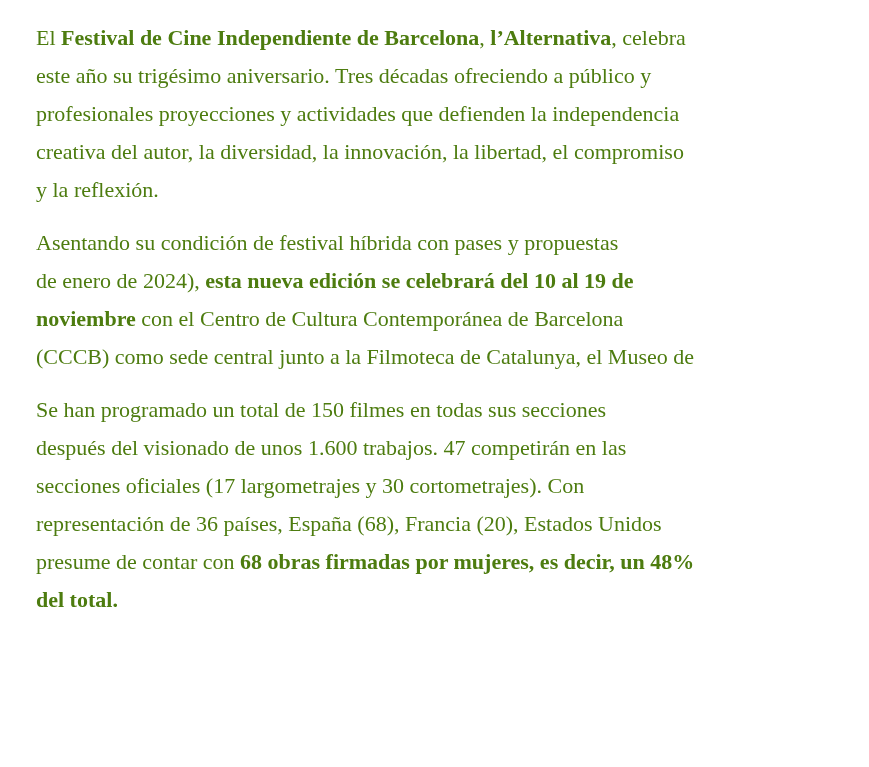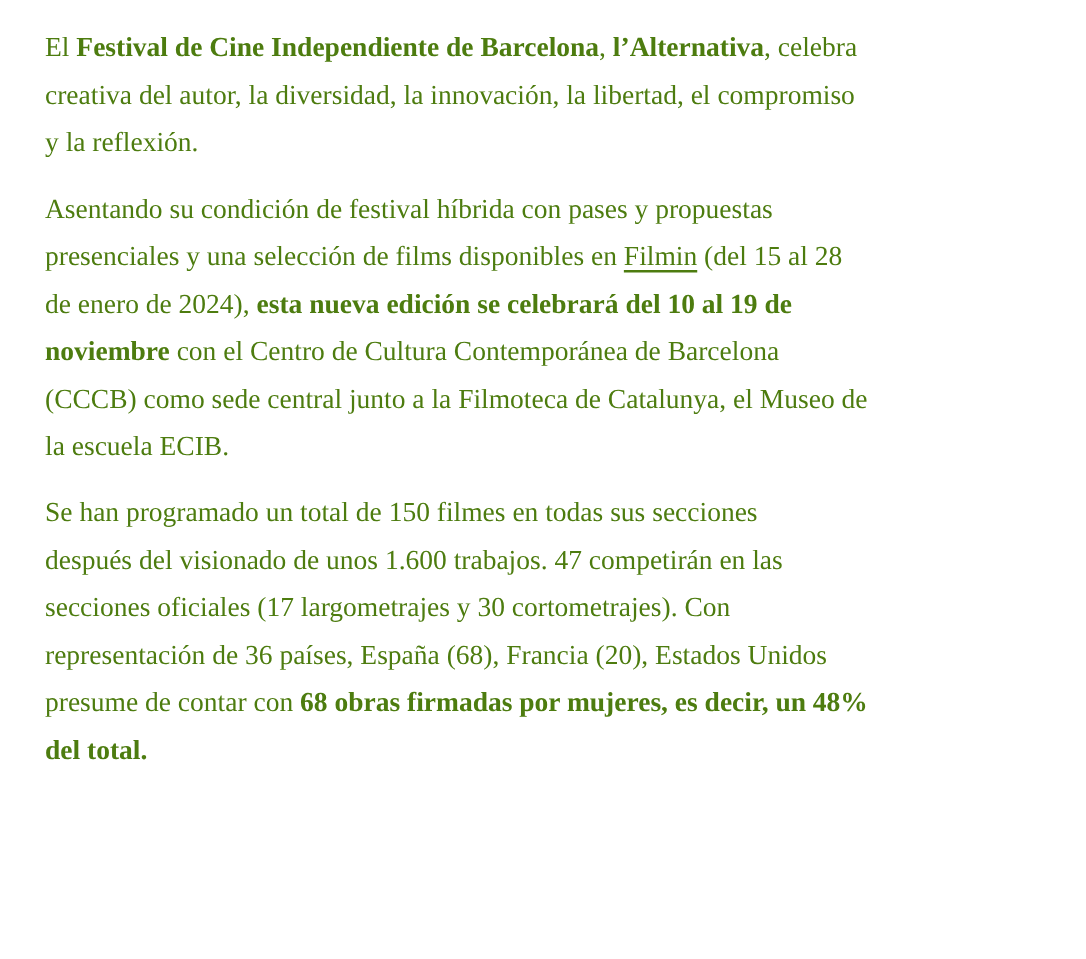--- a/index.html
+++ b/index.html
@@ -33,30 +33,30 @@
     text-decoration-thickness: 2px;
     text-underline-offset: 4px;
   }
 </style>
 </head>
 <body>
 
 <main class="article">
     <p class="para">
       <span class="line"><span class="normal">El </span><span class="bold">Festival de Cine Independiente de Barcelona</span><span class="normal">, </span><span class="bold">l’Alternativa</span><span class="normal">, celebra</span></span>
+      <span class="line"><span class="normal">este año su trigésimo aniversario. Tres décadas ofreciendo a público y</span></span>
+      <span class="line"><span class="normal">profesionales proyecciones y actividades que defienden la independencia</span></span>
       <span class="line"><span class="normal">creativa del autor, la diversidad, la innovación, la libertad, el compromiso</span></span>
       <span class="line"><span class="normal">y la reflexión.</span></span>
     </p>
     <p class="para">
       <span class="line"><span class="normal">Asentando su condición de festival híbrida con pases y propuestas</span></span>
-      <span class="line"><span class="normal">presenciales y una selección de films disponibles en </span><a href="#" class="link">Filmin</a><span class="normal"> (del 15 al 28</span></span>
       <span class="line"><span class="normal">de enero de 2024), </span><span class="bold">esta nueva edición se celebrará del 10 al 19 de</span></span>
       <span class="line"><span class="bold">noviembre</span><span class="normal"> con el Centro de Cultura Contemporánea de Barcelona</span></span>
       <span class="line"><span class="normal">(CCCB) como sede central junto a la Filmoteca de Catalunya, el Museo de</span></span>
-      <span class="line"><span class="normal">la escuela ECIB.</span></span>
     </p>
     <p class="para">
       <span class="line"><span class="normal">Se han programado un total de 150 filmes en todas sus secciones</span></span>
       <span class="line"><span class="normal">después del visionado de unos 1.600 trabajos. 47 competirán en las</span></span>
       <span class="line"><span class="normal">secciones oficiales (17 largometrajes y 30 cortometrajes). Con</span></span>
       <span class="line"><span class="normal">representación de 36 países, España (68), Francia (20), Estados Unidos</span></span>
       <span class="line"><span class="normal">presume de contar con </span><span class="bold">68 obras firmadas por mujeres, es decir, un 48%</span></span>
       <span class="line"><span class="bold">del total.</span></span>
     </p>
   </main>

